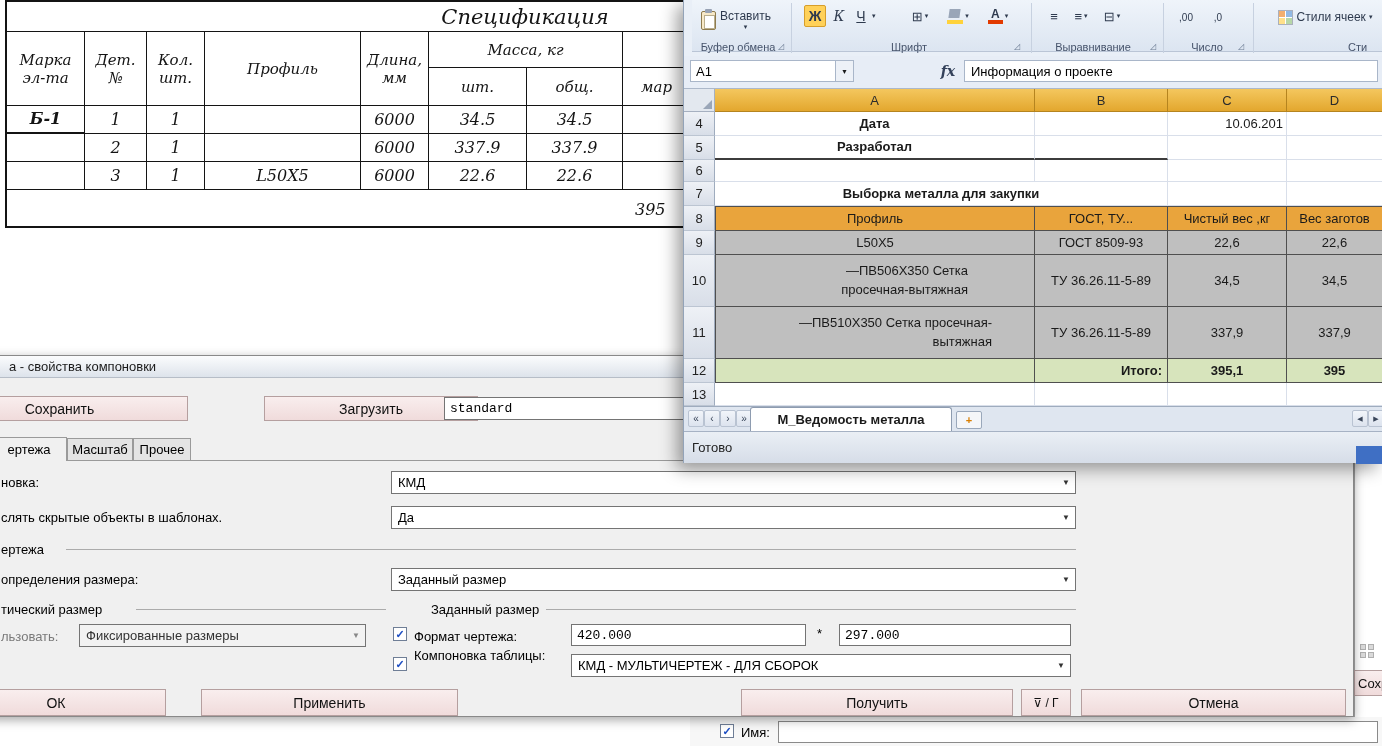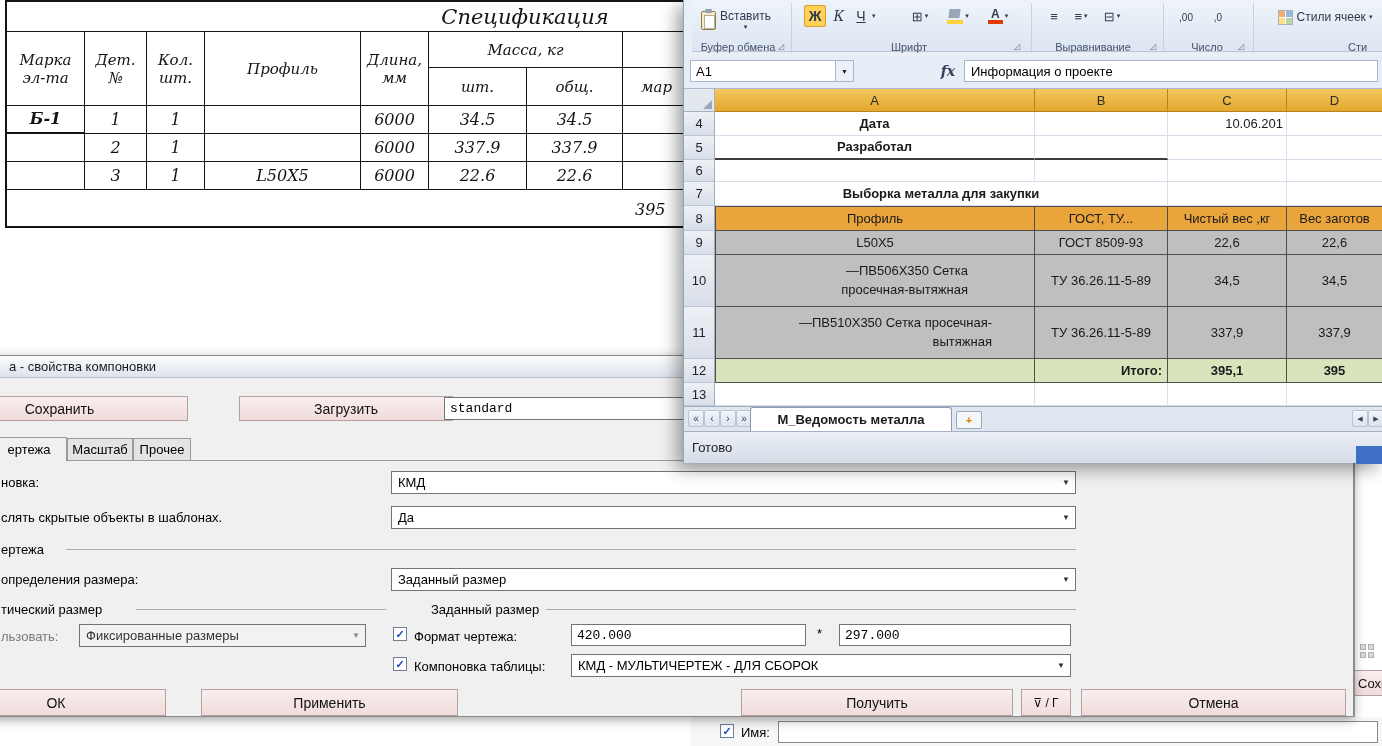--- a/index.html
+++ b/index.html
@@ -129,21 +129,21 @@
     <span class="dlbl" style="left:51px;top:8px">Имя:</span>
     <input class="din" style="left: 88px; top: 4px; width: 600px; border-color: rgb(138, 138, 138);">
   </div>
 
   <div class="dlg" style="left:-70px;top:355px;width:1424px;height:362px">
     <div class="dlg-title">
         <span>а - свойства компоновки</span>
       </div>
 
     <div class="pbtn" style="left:0;top:40px;width:257px;height:25px">Сохранить</div>
-    <div class="pbtn" style="left:308px;top:40px;width:214px;height:25px">Загрузить</div>
+    <div class="pbtn" style="left:333px;top:40px;width:214px;height:25px">Загрузить</div>
     <input class="din" style="left: 513px; top: 41px; width: 300px; height: 23px;" value="standard">
 
     <div class="tab act" style="left:60px;width:76px">
         <span>ертежа</span>
       </div>
     <div class="tab" style="left:136px;width:66px">
         <span>Масштаб</span>
       </div>
     <div class="tab" style="left:202px;width:58px">
         <span>Прочее</span>
@@ -186,21 +186,21 @@
         <span>✓</span>
       </div>
     <span class="dlbl" style="left:483px;top:273px">Формат чертежа:</span>
     <input class="din" style="left: 640px; top: 268px; width: 235px;" value="420.000">
     <span class="dlbl" style="left:886px;top:270px">*</span>
     <input class="din" style="left: 908px; top: 268px; width: 232px;" value="297.000">
 
     <div class="cb" style="left:462px;top:301px">
         <span>✓</span>
       </div>
-    <span class="dlbl" style="left:483px;top:303px">Компоновка таблицы:</span>
+    <span class="dlbl" style="left:483px;top:292px">Компоновка таблицы:</span>
     <div class="cmb" style="left:640px;top:298px;width:500px">
       <span>КМД - МУЛЬТИЧЕРТЕЖ - ДЛЯ СБОРОК</span>
       <span class="car">▼</span>
     </div>
 
     <div class="pbtn" style="left:15px;top:333px;width:220px;height:27px">ОК</div>
     <div class="pbtn" style="left:270px;top:333px;width:257px;height:27px">Применить</div>
     <div class="pbtn" style="left:810px;top:333px;width:272px;height:27px">Получить</div>
     <div class="pbtn" style="left:1090px;top:333px;width:50px;height:27px;font-size:12px">⊽ / Γ</div>
     <div class="pbtn" style="left:1150px;top:333px;width:265px;height:27px">Отмена</div>

